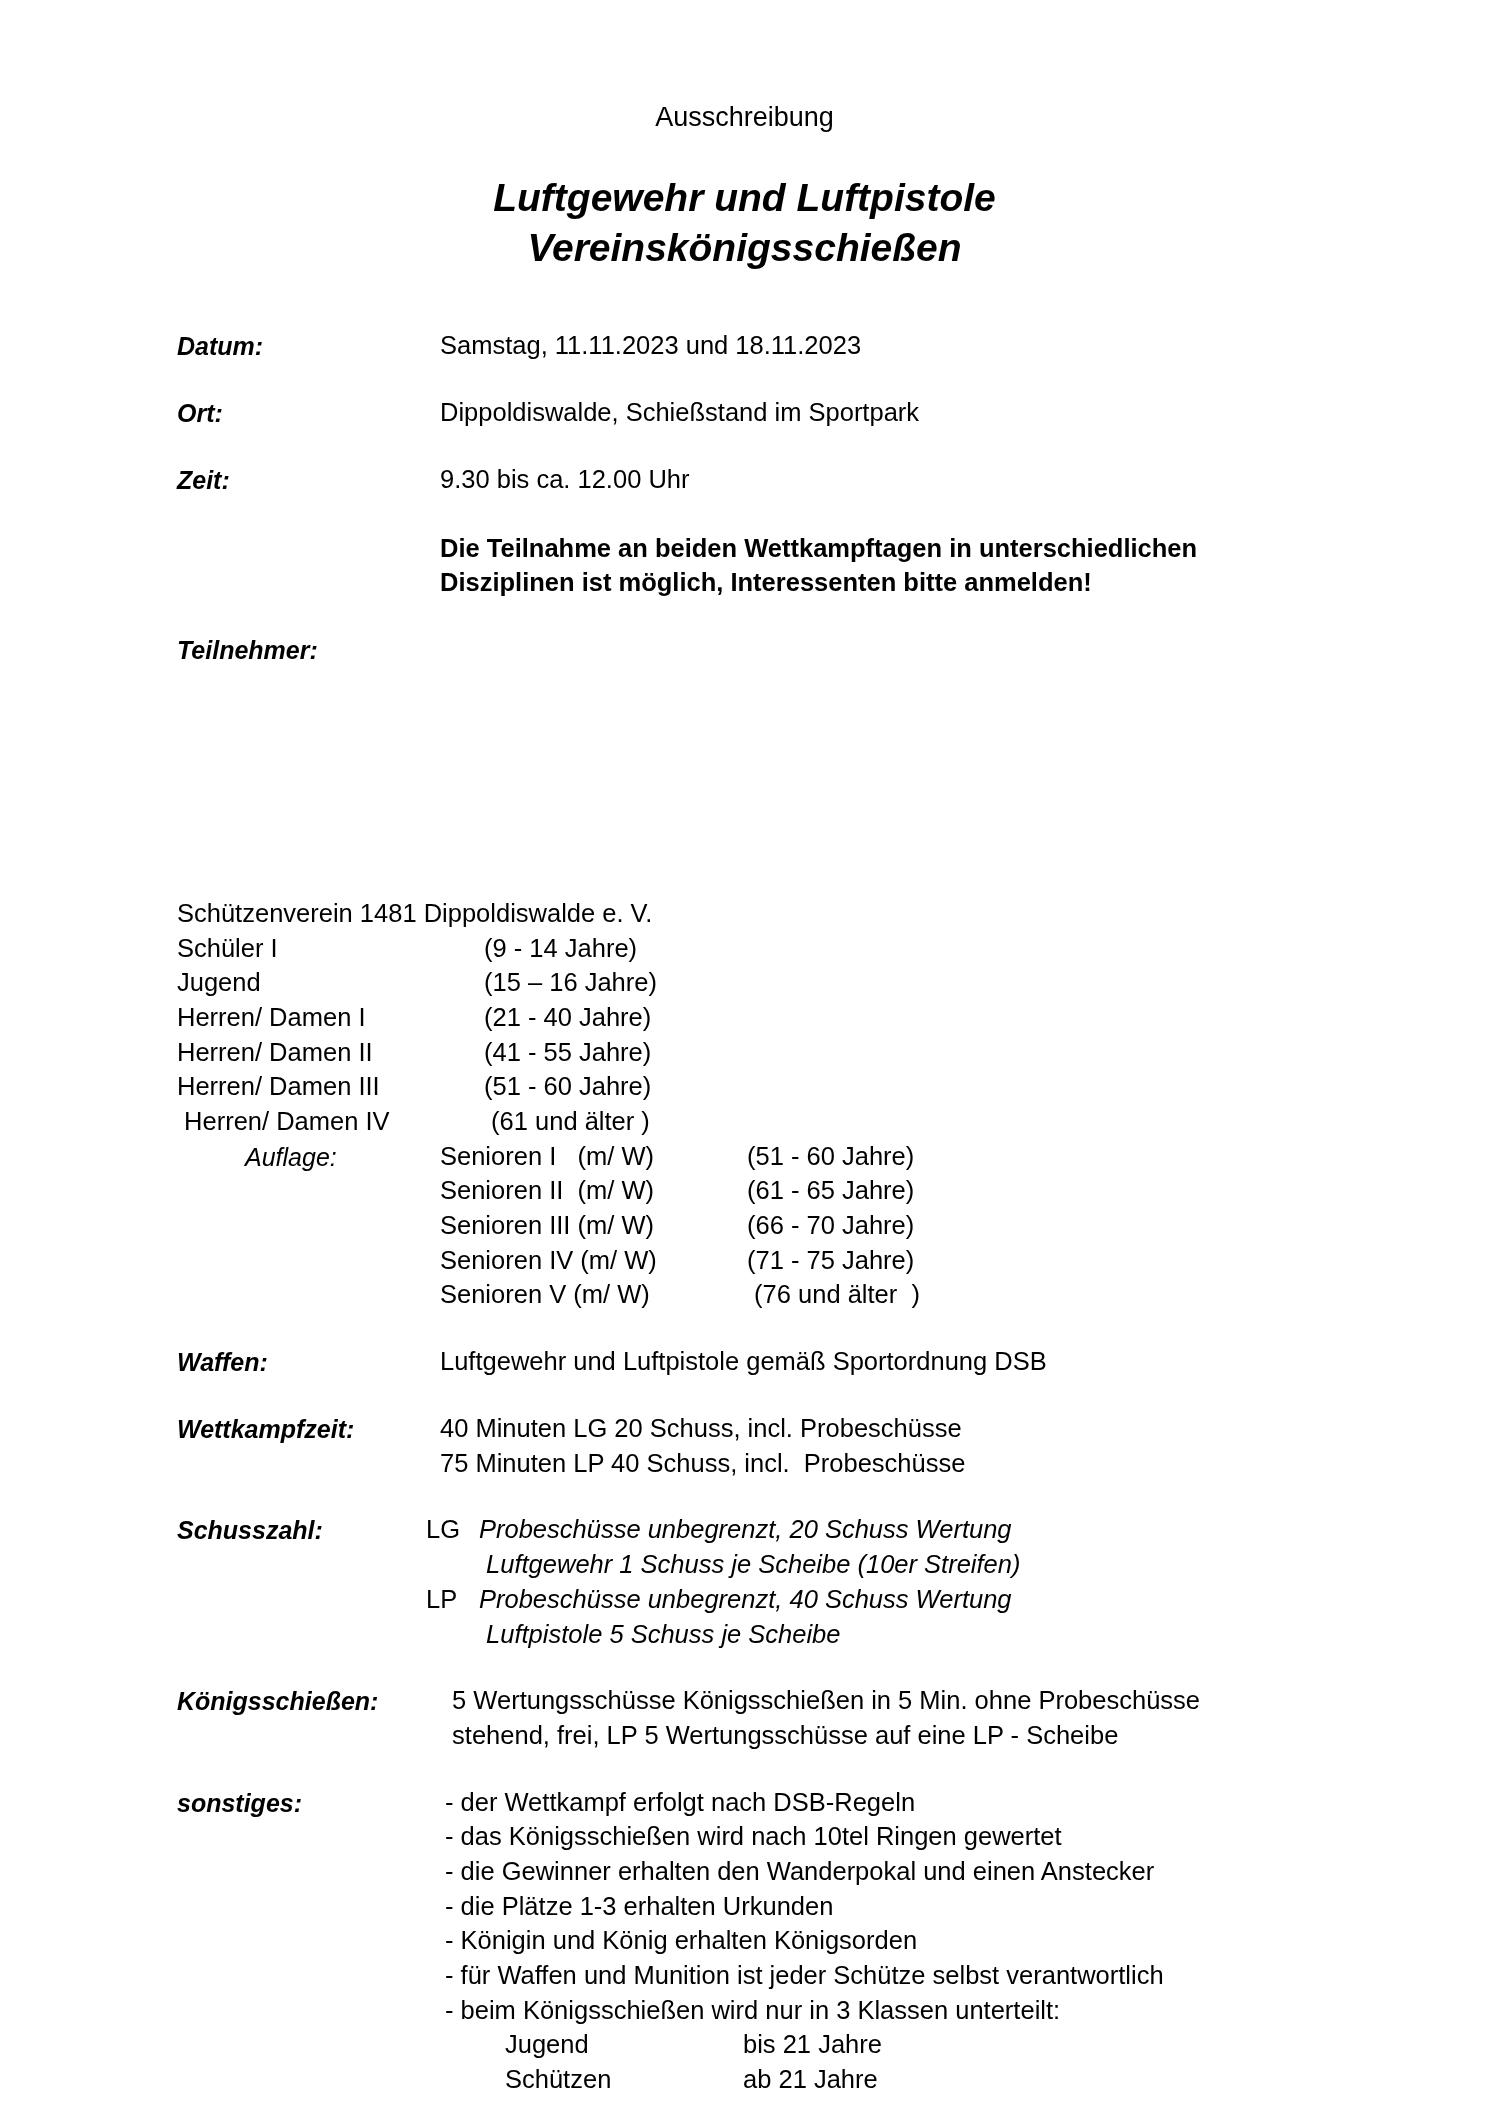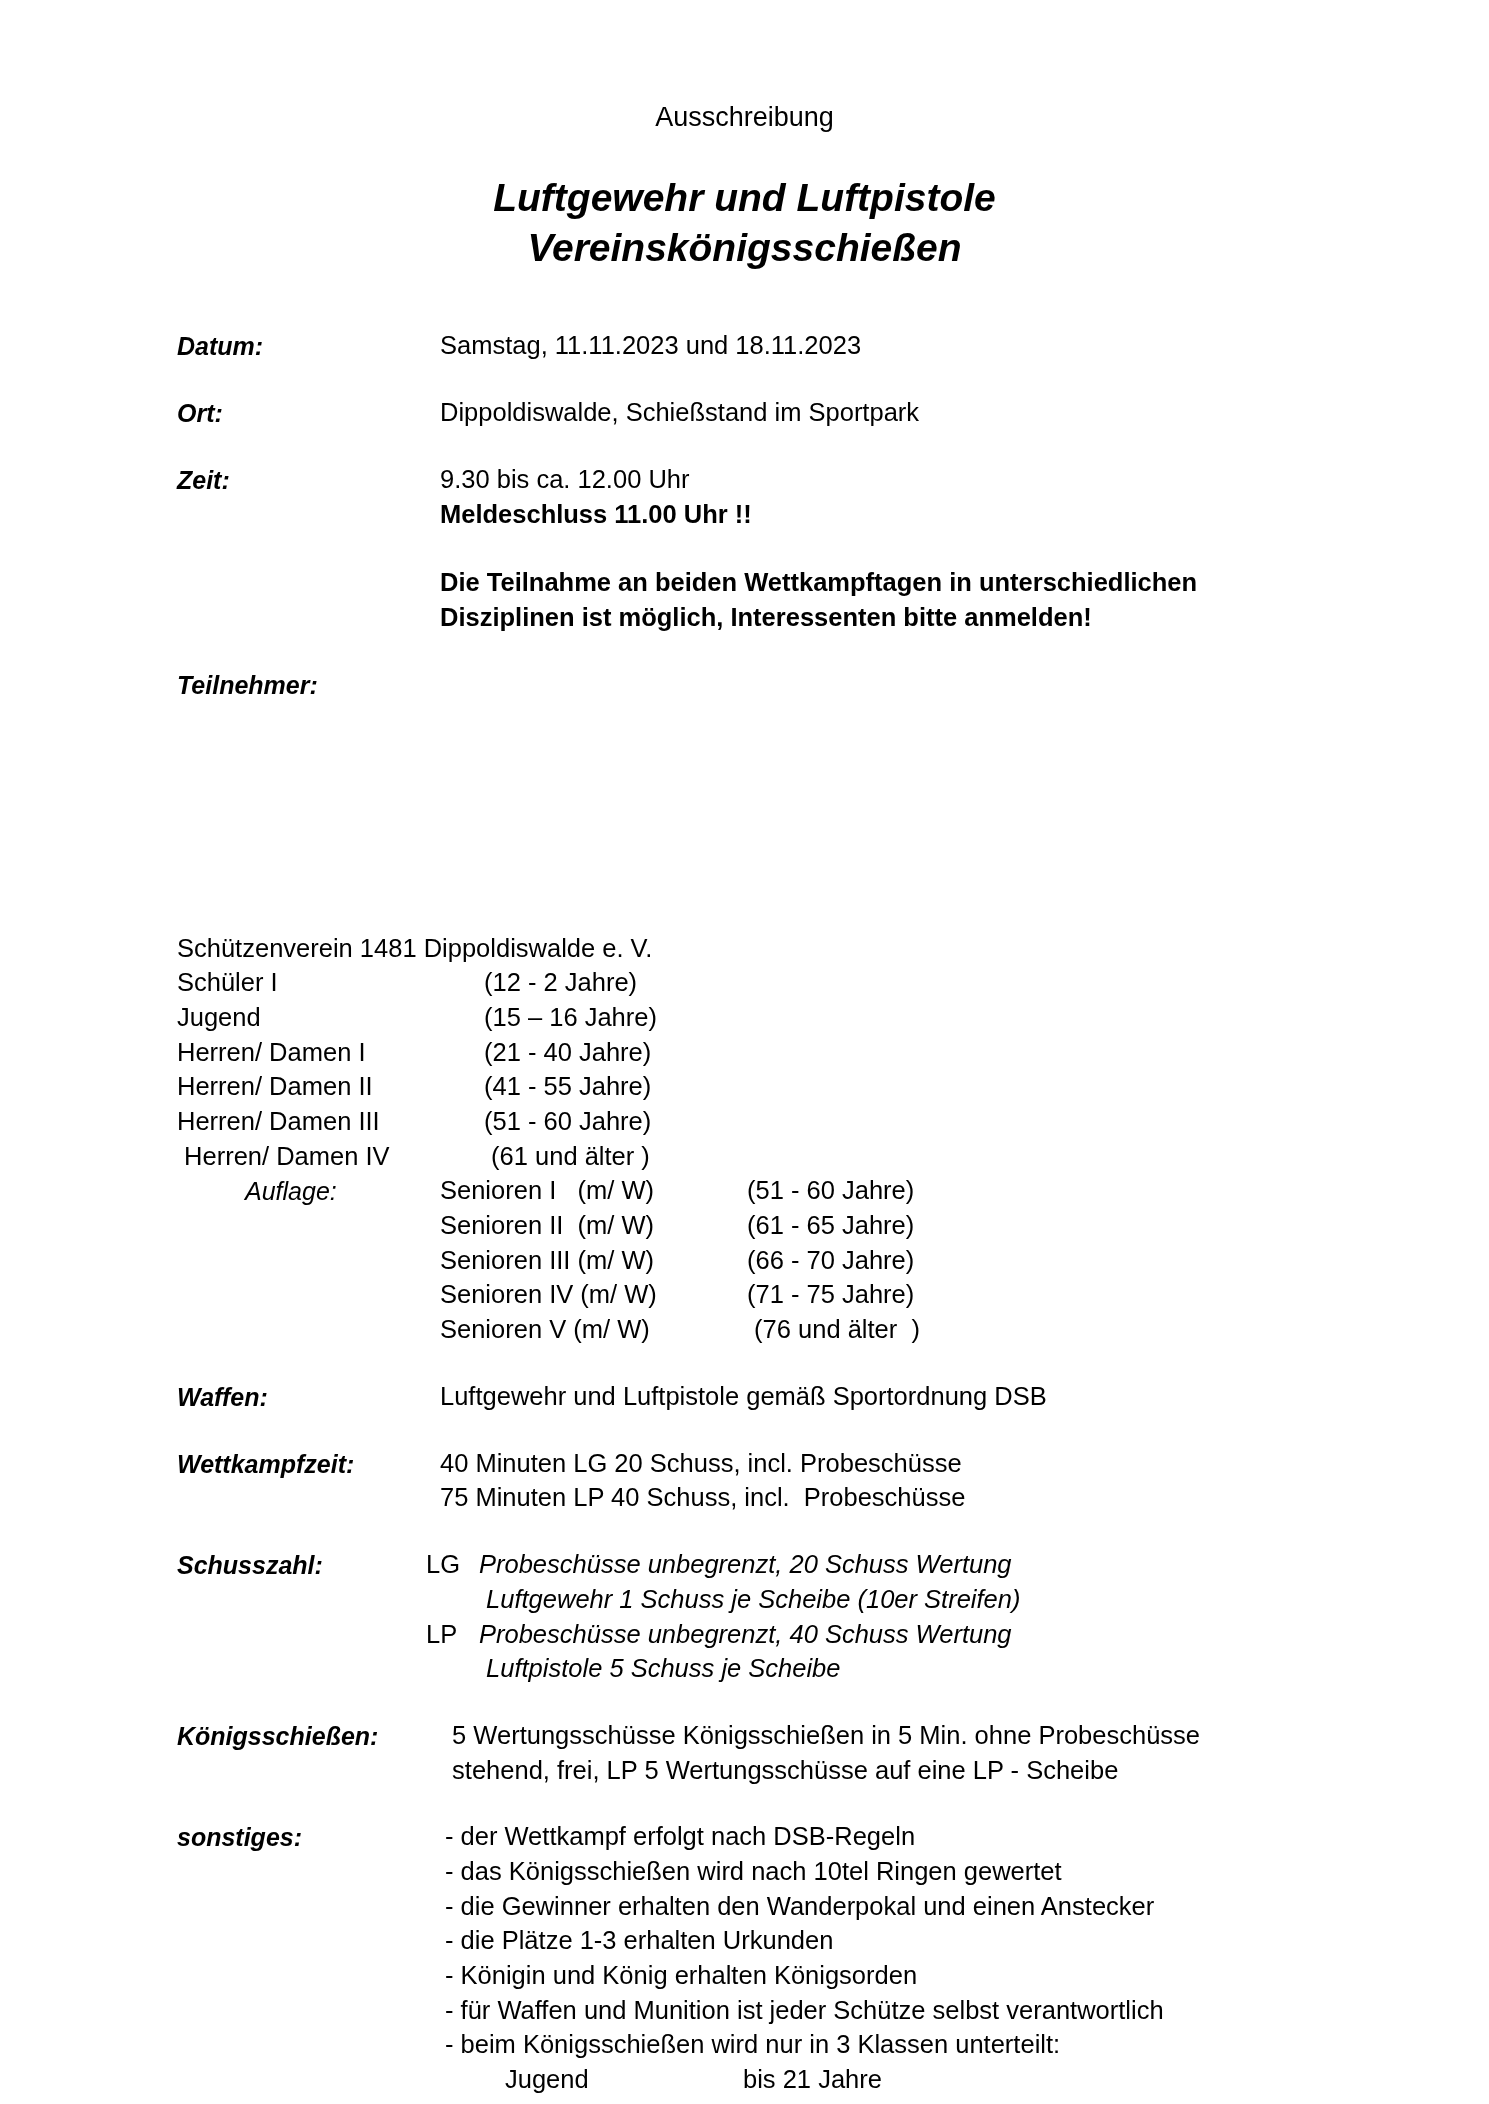--- a/index.html
+++ b/index.html
@@ -135,35 +135,34 @@
       <div class="label">Ort:</div>
       <div class="value">
         <span class="ln">Dippoldiswalde, Schießstand im Sportpark</span>
       </div>
     </div>
 
     <div class="row">
       <div class="label">Zeit:</div>
       <div class="value">
         <span class="ln">9.30 bis ca. 12.00 Uhr</span>
-        <span class="ln b">Meldeschluss 11.00 Uhr !!</span>
         <span class="ln spacer"></span>
         <span class="ln b">Die Teilnahme an beiden Wettkampftagen in unterschiedlichen</span>
         <span class="ln b">Disziplinen ist möglich, Interessenten bitte anmelden!</span>
       </div>
     </div>
 
 
     <div class="row tight">
       <div class="label">Teilnehmer:</div>
       <div class="value">
         <span class="ln">Schützenverein 1481 Dippoldiswalde e. V.</span>
         <span class="pair">
           <span class="c1">Schüler I</span>
-          <span class="c2">(12 - 2 Jahre)</span>
+          <span class="c2">(9 - 14 Jahre)</span>
         </span>
         <span class="pair">
           <span class="c1">Jugend</span>
           <span class="c2">(15 – 16 Jahre)</span>
         </span>
         <span class="pair">
           <span class="c1">Herren/ Damen I</span>
           <span class="c2">(21 - 40 Jahre)</span>
         </span>
         <span class="pair">

